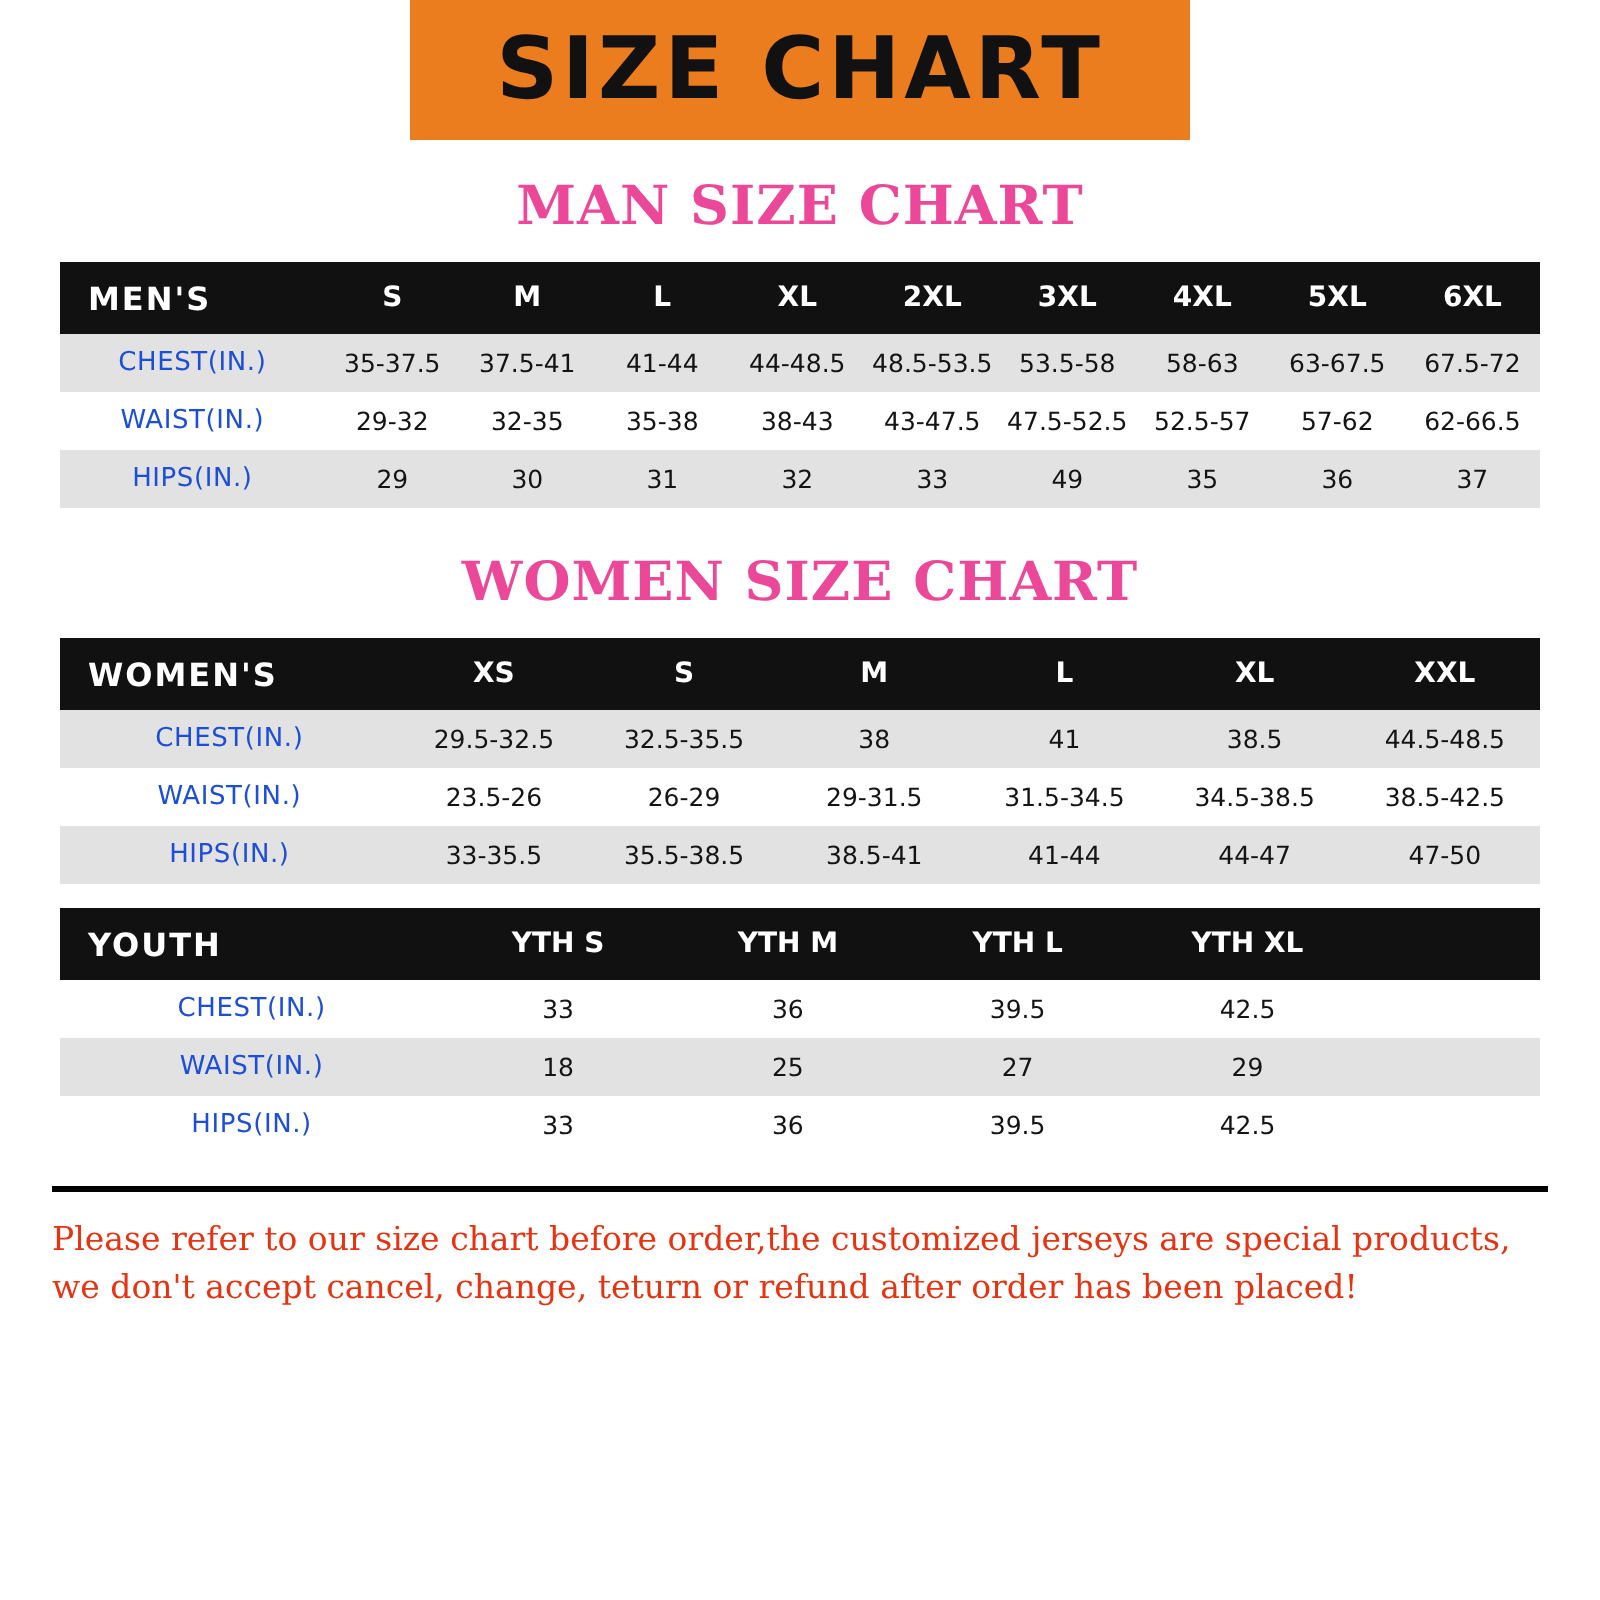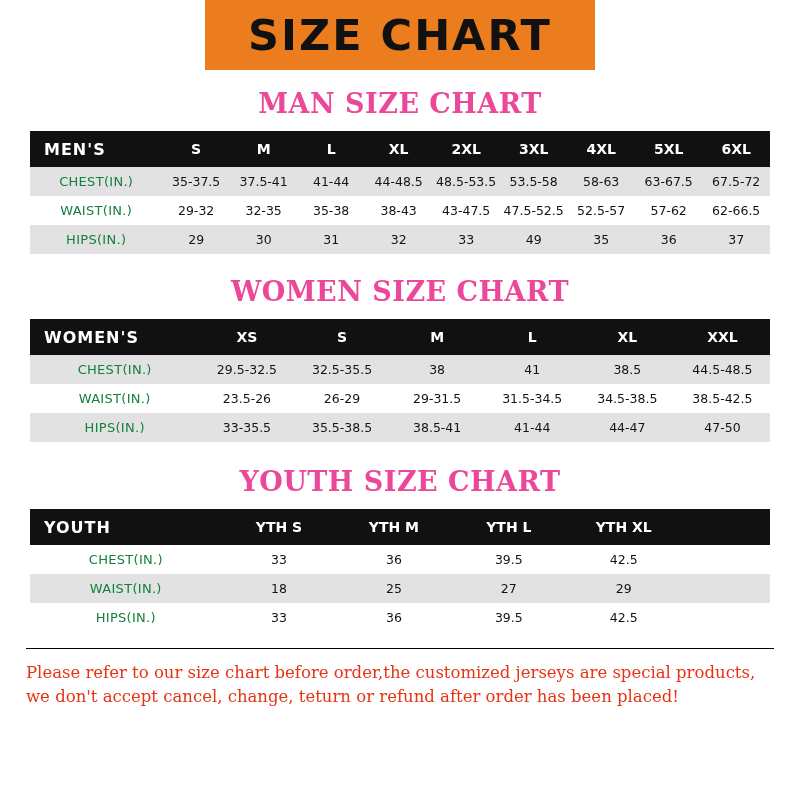--- a/index.html
+++ b/index.html
@@ -92,27 +92,27 @@
   table.size thead th.rowhead {
     text-align: left;
     padding-left: 14px;
     font-size: 16px;
     letter-spacing: 1px;
   }
   table.size tbody tr.odd td { background: #e2e2e2; }
   table.size tbody tr.even td { background: #ffffff; }
   table.size tbody td.rowhead {
     font-size: 13px;
-    color: #15803d;
+    color: #1d4ed8;
     letter-spacing: 0.3px;
   }
   
   .note {
     margin: 16px 26px 0 26px;
-    border-top: 1px solid #000000;
+    border-top: 3px solid #000000;
     padding-top: 12px;
     color: #e63312;
     font-family: "DejaVu Serif", serif;
     font-size: 16.5px;
     line-height: 1.45;
     text-align: left;
   }
   .note div { white-space: nowrap; }
 </style>
 </head>
@@ -223,21 +223,20 @@
           <td>35.5-38.5</td>
           <td>38.5-41</td>
           <td>41-44</td>
           <td>44-47</td>
           <td>47-50</td>
         </tr>
       </tbody>
     </table>
   </div>
 
-  <div class="section-title t-youth">YOUTH SIZE CHART</div>
   <div class="table-wrap">
     <table class="size">
       <thead>
         <tr>
           <th class="rowhead" style="width:24%">YOUTH</th>
           <th>YTH S</th>
           <th>YTH M</th>
           <th>YTH L</th>
           <th>YTH XL</th>
           <th style="width:12%"></th>

